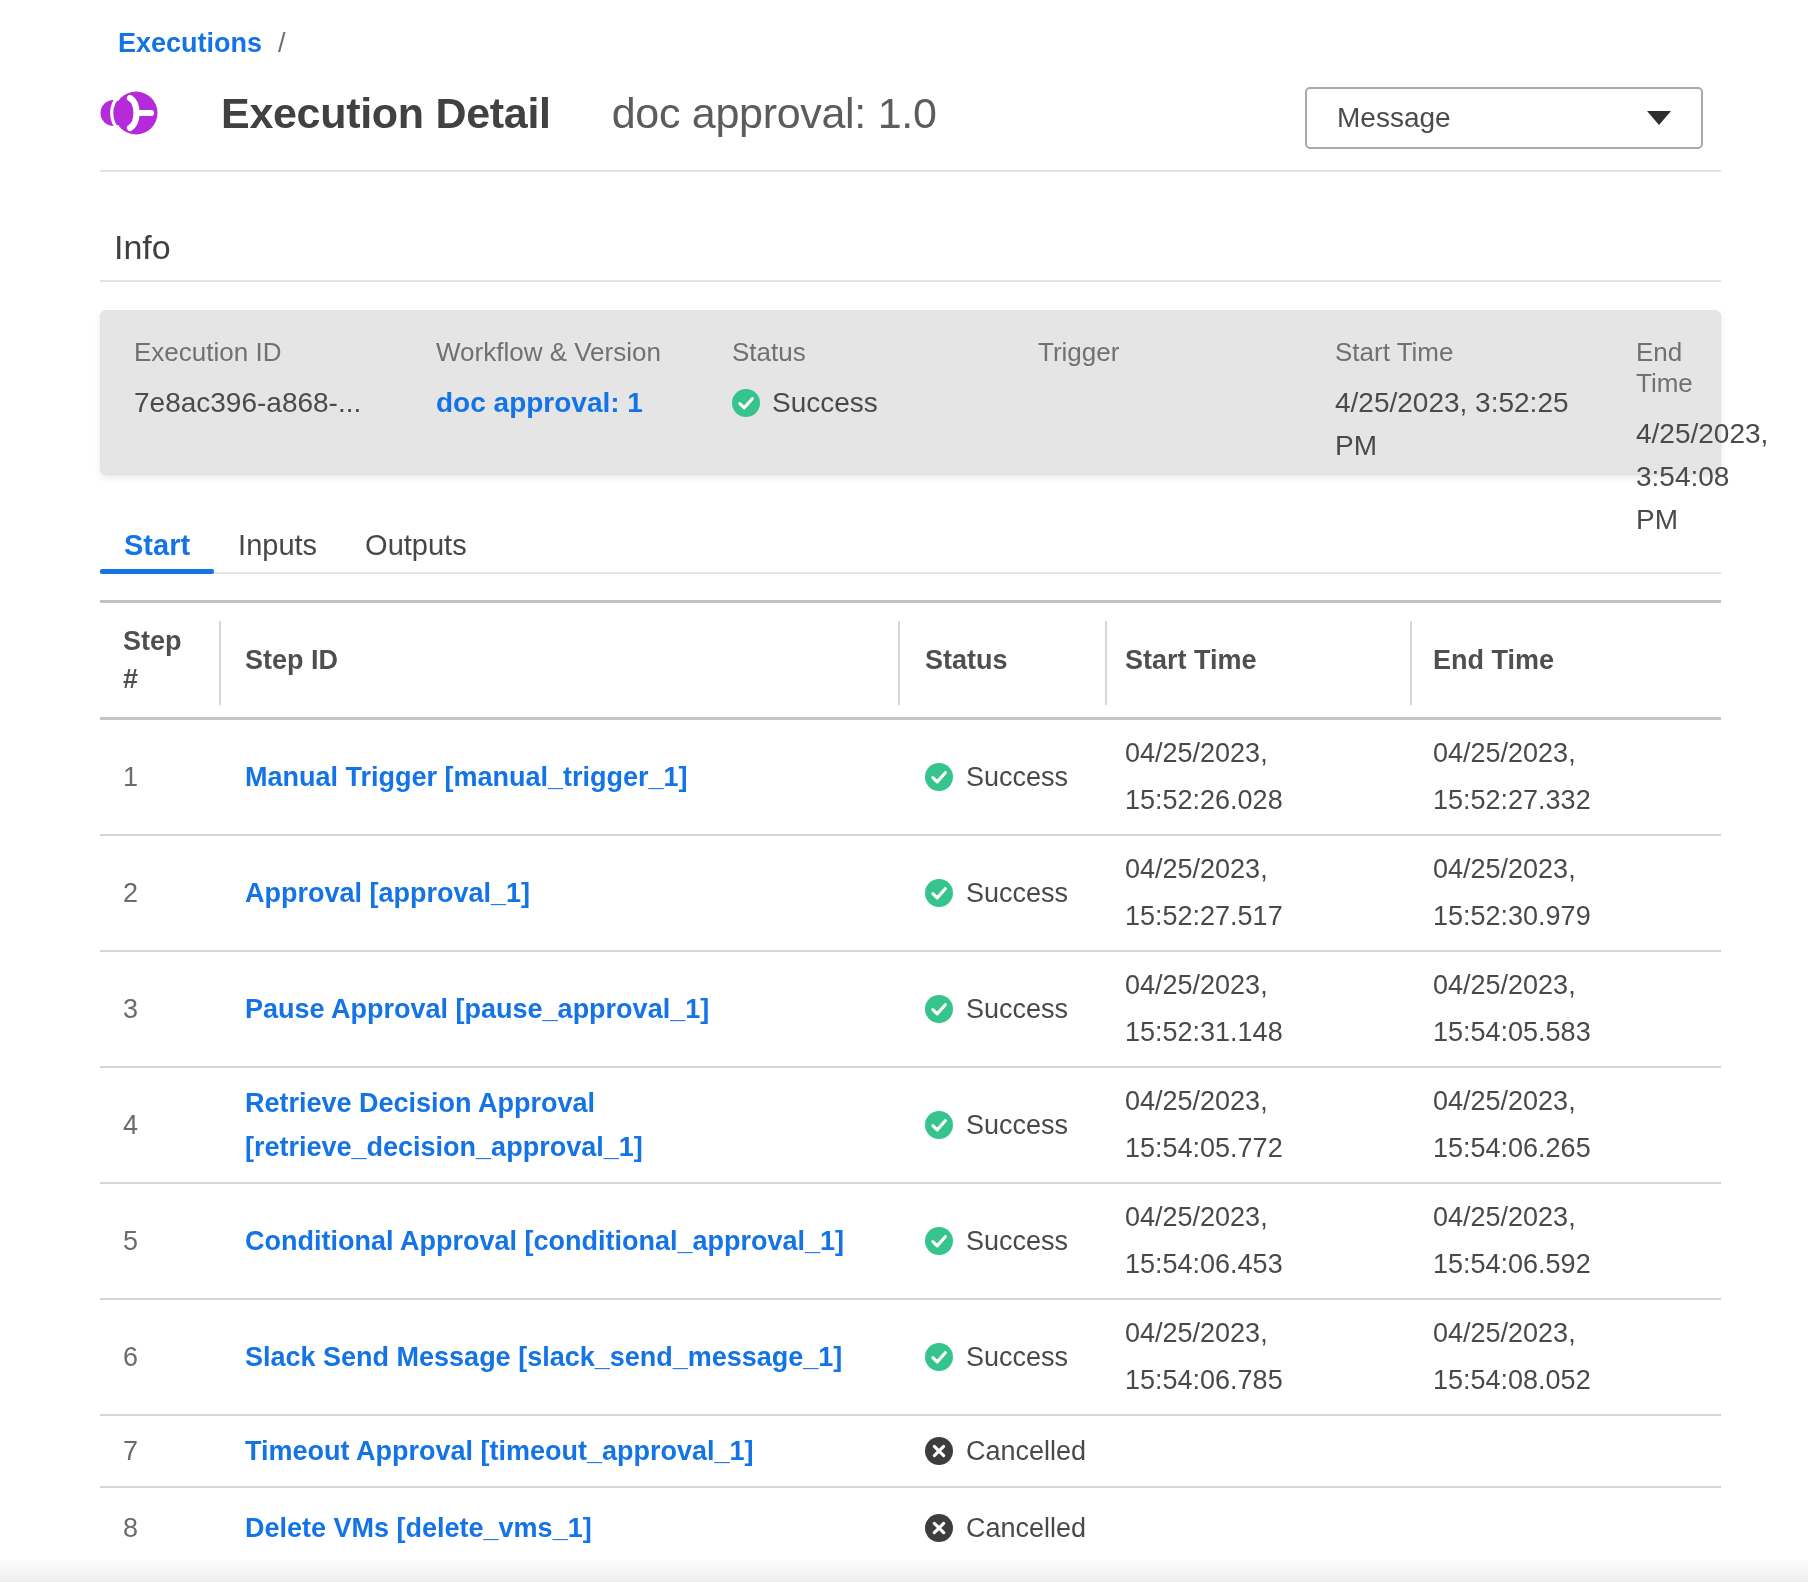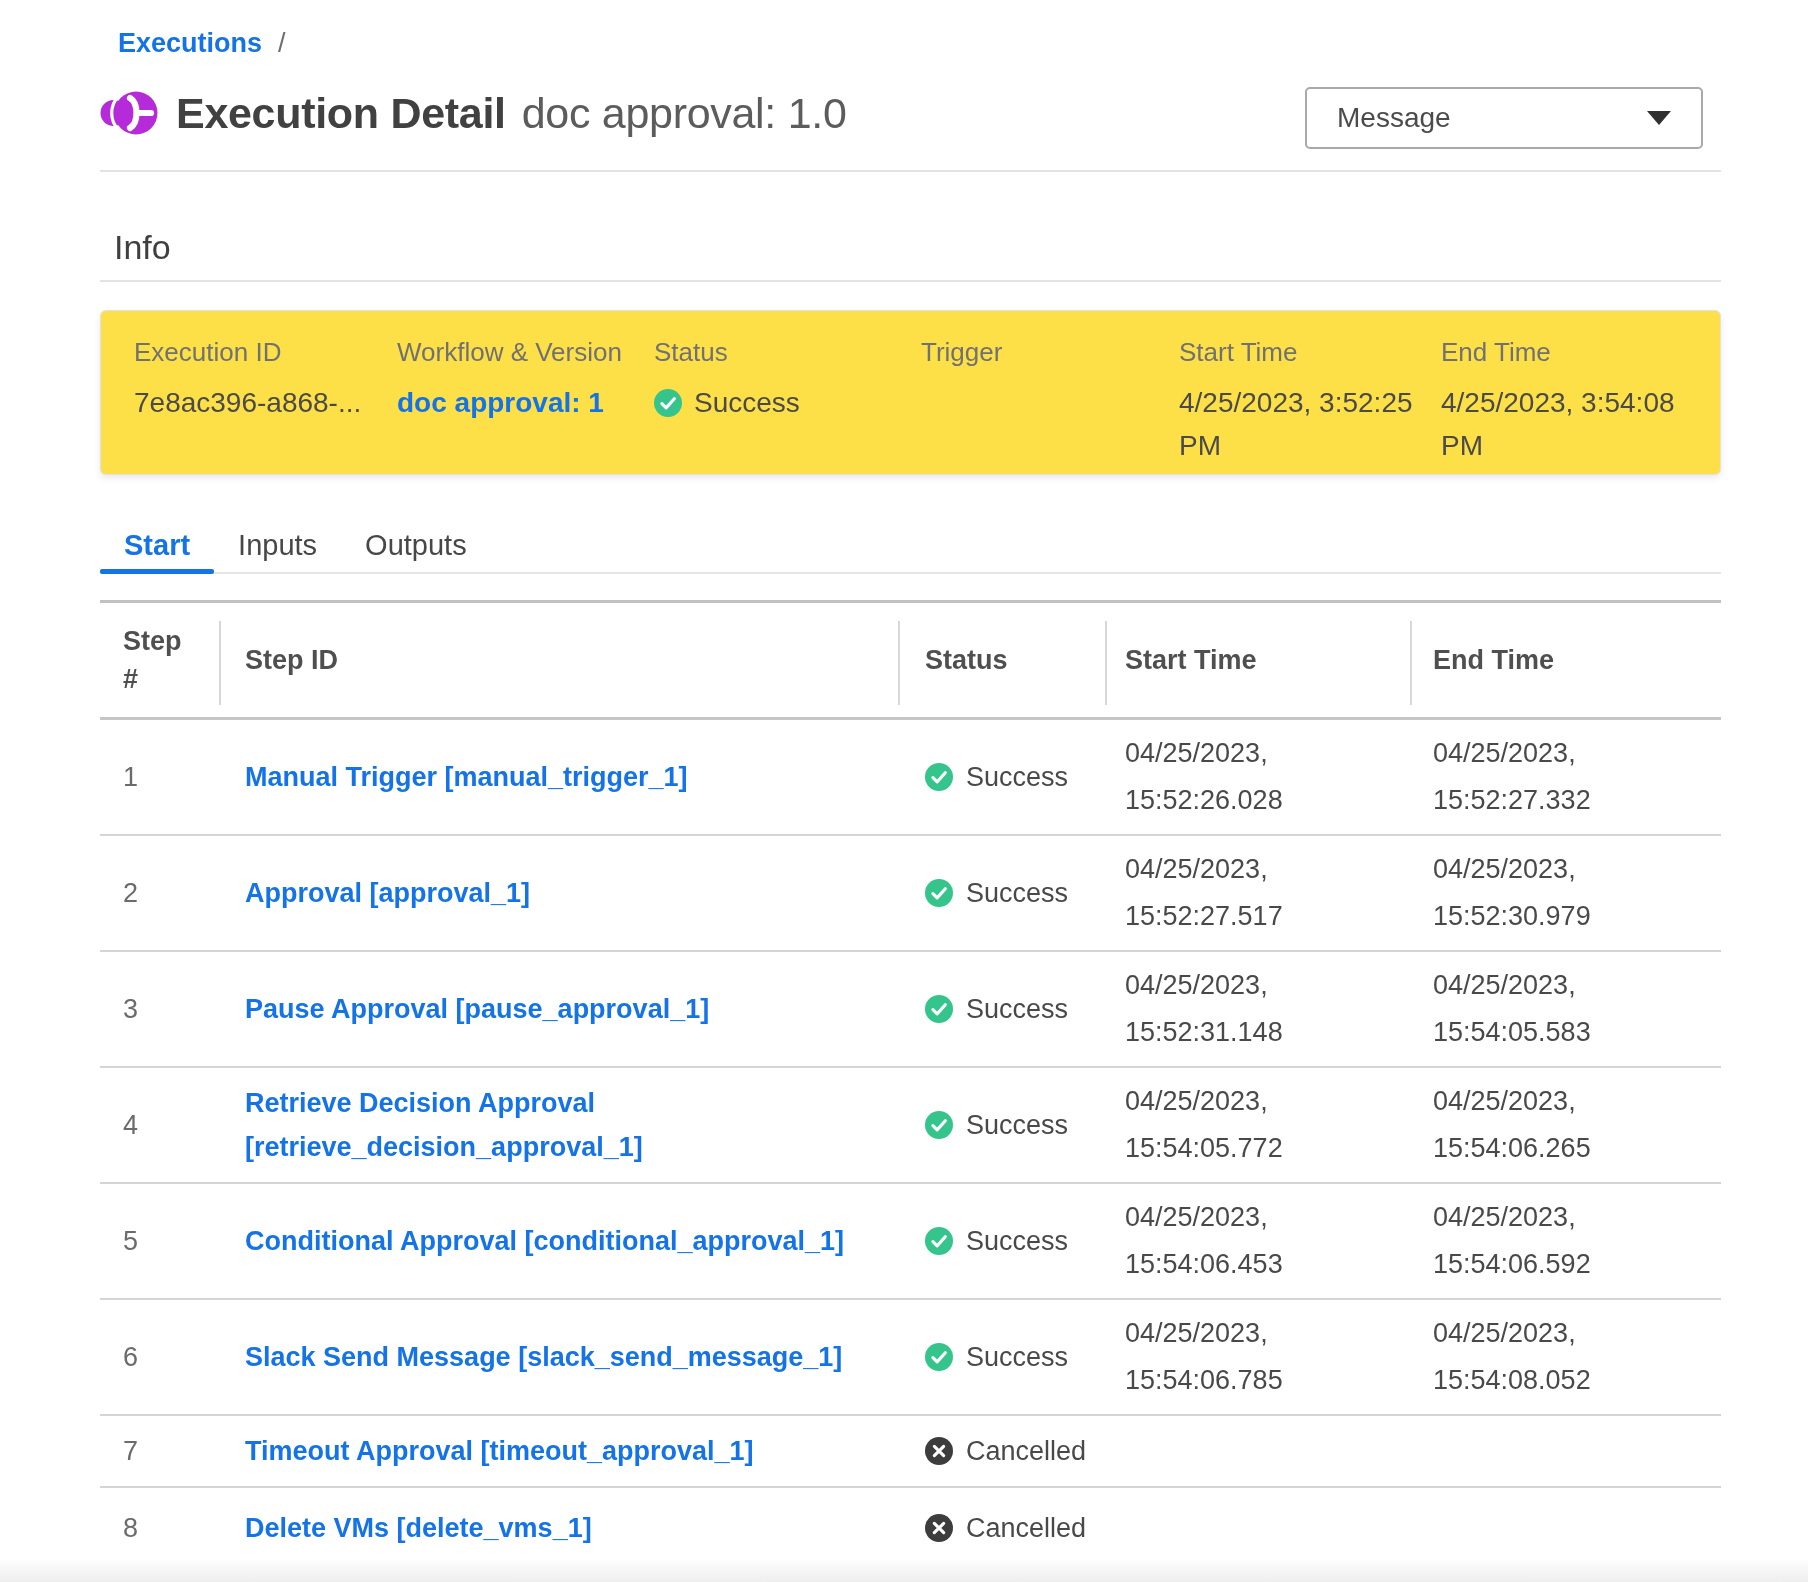--- a/index.html
+++ b/index.html
@@ -10,21 +10,21 @@
   }
   .page{position:absolute;inset:0;}
   .content{position:absolute;left:100px;top:0;width:1621px;height:1582px;}
 
   
   .breadcrumb{position:absolute;top:28px;left:18px;display:flex;align-items:center;gap:16px;font-size:27px;}
   .crumb-link{color:#1473E6;font-weight:600;text-decoration:none;cursor:pointer;}
   .crumb-sep{color:#6e6e6e;font-weight:400;}
 
   
-  .title-row{position:absolute;top:84px;left:0;display:flex;align-items:center;height:58px;}
+  .title-row{position:absolute;top:84px;left:0;display:flex;align-items:center;height:58px;gap:45px;}
   .logo{width:58px;height:50px;flex:0 0 auto;margin-right:18px;display:block;}
   .page-title{margin:0;font-size:43px;font-weight:700;color:#414141;letter-spacing:-0.3px;white-space:nowrap;}
   .page-subtitle{margin-left:16px;font-size:43px;font-weight:400;color:#5c5c5c;letter-spacing:-0.3px;white-space:nowrap;text-align:center;}
 
   
   .workspace-select{
     position:absolute;top:87px;right:18px;width:398px;height:62px;box-sizing:border-box;
     border:2px solid #a9a9a9;border-radius:5px;background:#fff;display:flex;align-items:center;
     padding:0 30px;cursor:pointer;
   }
@@ -33,24 +33,25 @@
 
   .divider{position:absolute;left:0;width:1621px;height:2px;background:#e3e3e3;}
   .divider-a{top:170px;}
   .divider-b{top:280px;}
 
   .info-heading{position:absolute;top:216px;left:2px;margin:12px;font-size:34px;font-weight:400;color:#3f3f3f;}
 
   
   .info-card{
     position:absolute;top:310px;left:0;width:1621px;height:165px;box-sizing:border-box;
-    border:1px solid #e2e2e2;border-radius:6px;background:#fde047;
+    border:1px solid #e2e2e2;border-radius:6px;background:#e5e5e5;
     box-shadow:0 3px 7px rgba(0,0,0,0.09);
     display:grid;grid-template-columns:263px 257px 267px 258px 262px auto;
     padding:26px 0 0 33px;
+    gap:39px;
   }
   .info-field{min-width:0;}
   .info-label{font-size:26px;color:#717171;margin-bottom:13px;}
   .info-value{font-size:28px;color:#4a4a4a;line-height:43px;}
   .info-value.is-link{color:#1473E6;font-weight:600;cursor:pointer;}
   .info-value.is-time{max-width:238px;}
   .info-status{display:flex;align-items:center;gap:12px;}
   .status-ic{width:28px;height:28px;flex:0 0 auto;display:block;}
 
   

